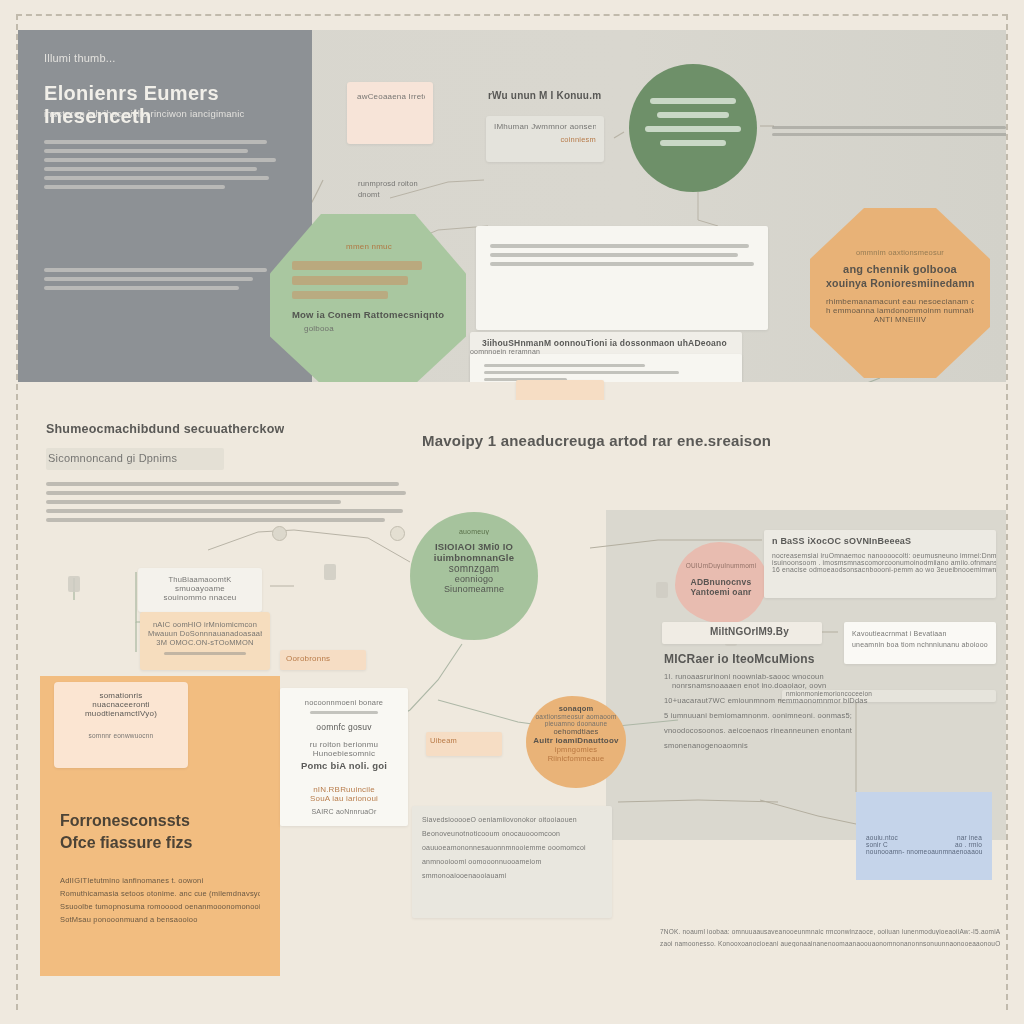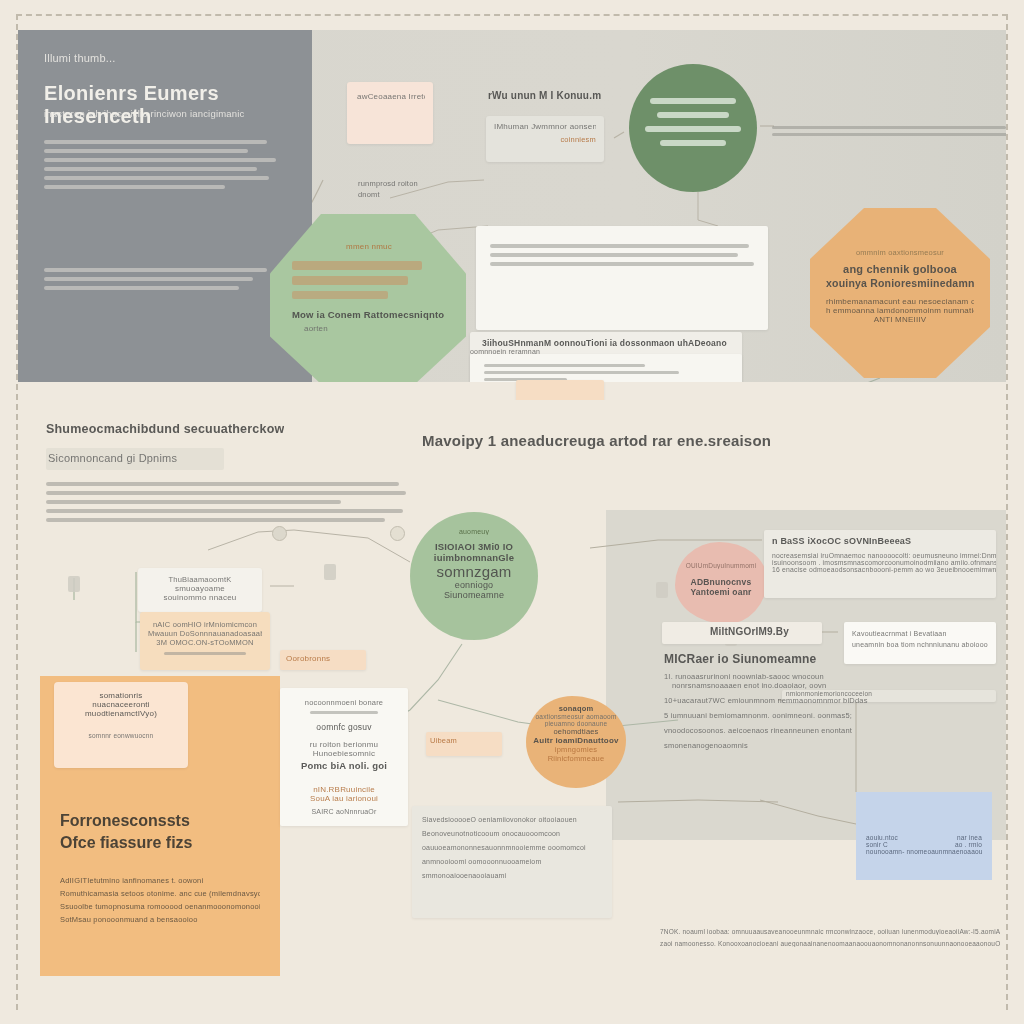--- a/index.html
+++ b/index.html
@@ -209,21 +209,21 @@
 
     <div class="shape hex-green">
       <div style="padding:28px 20px 0 22px">
         <div class="ptxt or" style="font-size:8px;text-align:center">mmen nmuc</div>
         <div style="margin-top:10px">
           <div class="ln" style="width:130px;background:#c98f62;opacity:.55;height:9px"></div>
           <div class="ln" style="width:116px;background:#c98f62;opacity:.55;height:9px"></div>
           <div class="ln" style="width:96px;background:#c98f62;opacity:.5;height:8px"></div>
         </div>
         <div class="ptxt dk" style="font-size:9.5px;margin-top:10px;font-weight:600">Mow ia Conem Rattomecsniqnto</div>
-        <div class="ptxt" style="font-size:8px;margin-top:4px;margin-left:12px">aorten</div>
+        <div class="ptxt" style="font-size:8px;margin-top:4px;margin-left:12px">golbooa</div>
       </div>
     </div>
 
     <div class="shape oct-orange">
       <div style="padding:40px 16px 0 16px;text-align:center">
         <div class="ptxt" style="font-size:7.5px;color:#8c7550">ommnim oaxtionsmeosur</div>
         <div class="ptxt dk" style="font-size:11px;font-weight:700;margin-top:6px">ang chennik golbooa</div>
         <div class="ptxt dk" style="font-size:10.5px;font-weight:700;margin-top:2px">xouinya Ronioresmiinedamnicx</div>
         <div style="margin-top:8px">
           <div class="ptxt" style="font-size:8px;color:#5d5243">rhimbemanamacunt eau nesoecianam oor</div>
@@ -362,21 +362,21 @@
     <div class="card b-card-9"></div>
     <div class="ptxt or" style="position:absolute;left:268px;top:254px;font-size:8px">Oorobronns</div>
     <div class="card b-card-10"></div>
     <div class="ptxt or" style="position:absolute;left:412px;top:336px;font-size:7.5px">Uibeam</div>
 
     <div class="shape circ-green2">
       <div style="padding:16px 0 0;text-align:center">
         <div class="ptxt" style="font-size:7px;color:#50663f">auomeuy</div>
         <div class="ptxt dk" style="font-size:9.5px;margin-top:6px;font-weight:600">ISIOIAOI 3Mi0 IO</div>
         <div class="ptxt dk" style="font-size:9.5px;font-weight:600">iuimbnomnanGle</div>
-        <div class="ptxt dk" style="font-size:15px">somnzgam</div>
+        <div class="ptxt dk" style="font-size:10px">somnzgam</div>
         <div class="ptxt dk" style="font-size:9px">eonniogo</div>
         <div class="ptxt dk" style="font-size:9px">Siunomeamne</div>
       </div>
     </div>
     <div class="ptxt" style="position:absolute;left:418px;top:252px;font-size:7.5px">&nbsp;</div>
 
     <div class="shape blob-pink">
       <div style="padding:20px 6px 0;text-align:center">
         <div class="ptxt" style="font-size:6.5px;color:#8a6a60">OUIUmDuyuInummomi</div>
         <div class="ptxt dk" style="font-size:8.5px;margin-top:8px;font-weight:600">ADBnunocnvs</div>
@@ -410,21 +410,21 @@
     <div class="card b-card-7">
       <div style="padding:8px 8px">
         <div class="ptxt" style="font-size:7px">Kavoutieacrnmat i Bevatiaan</div>
         <div class="ptxt" style="font-size:7px;margin-top:4px">uneamnin boa tiom nchnniunanu aboiooohonoon</div>
       </div>
     </div>
 
     <div class="card b-card-11"></div>
     <div class="ptxt" style="position:absolute;left:768px;top:290px;font-size:6.5px">nmionmoniemorioncoceeion</div>
 
-    <div class="ptxt dk sec-head" style="left:646px;top:252px">MICRaer io Siunomeamne</div>
+    <div class="ptxt dk sec-head" style="left:646px;top:252px">MICRaer io IteoMcuMions</div>
     <div style="position:absolute;left:646px;top:272px;width:300px">
       <div class="ptxt" style="font-size:7.5px;margin-bottom:0">1I. runoaasrurinoni noowniab-saooc wnocoun</div>
       <div class="ptxt" style="font-size:7.5px;margin-bottom:6px;margin-left:8px">nonrsnamsnoaaaen enot ino.doaoiaor, oovn</div>
       <div class="ptxt" style="font-size:7.5px;margin-bottom:6px">10+uacaraut7WC emiounmnom nemmaonomnmor biDdas</div>
       <div class="ptxt" style="font-size:7.5px;margin-bottom:6px">5 iumnuuani bemiomamnonm. oonimneoni. oonmas5;</div>
       <div class="ptxt" style="font-size:7.5px;margin-bottom:6px">vnoodocosoonos. aeicoenaos rineanneunen enontant</div>
       <div class="ptxt" style="font-size:7.5px">smonenanogenoaomnis</div>
     </div>
     <div style="position:absolute;left:642px;top:528px;width:340px">
       <div class="ptxt" style="font-size:6.5px;margin-bottom:5px">7NOK. noauml ioobaa: omnuuaausaveanooeunmnaic rmconwinzaoce, ooiiuan iunenmoduyioeaoiiAw:-I5.aomiA.aNliion</div>

